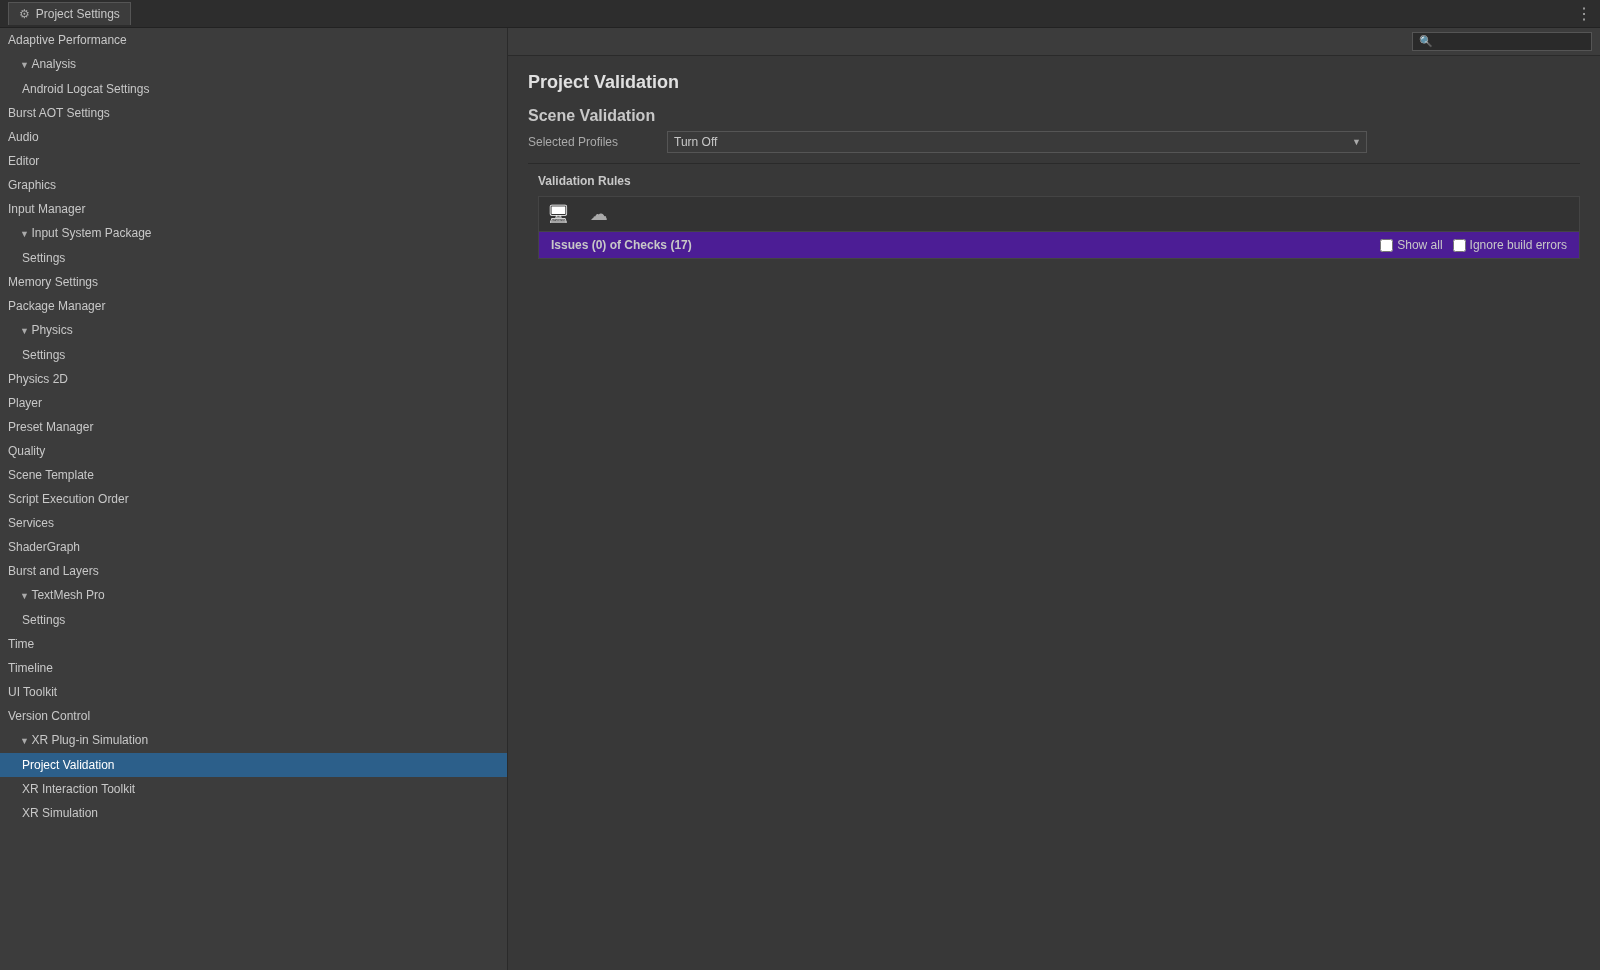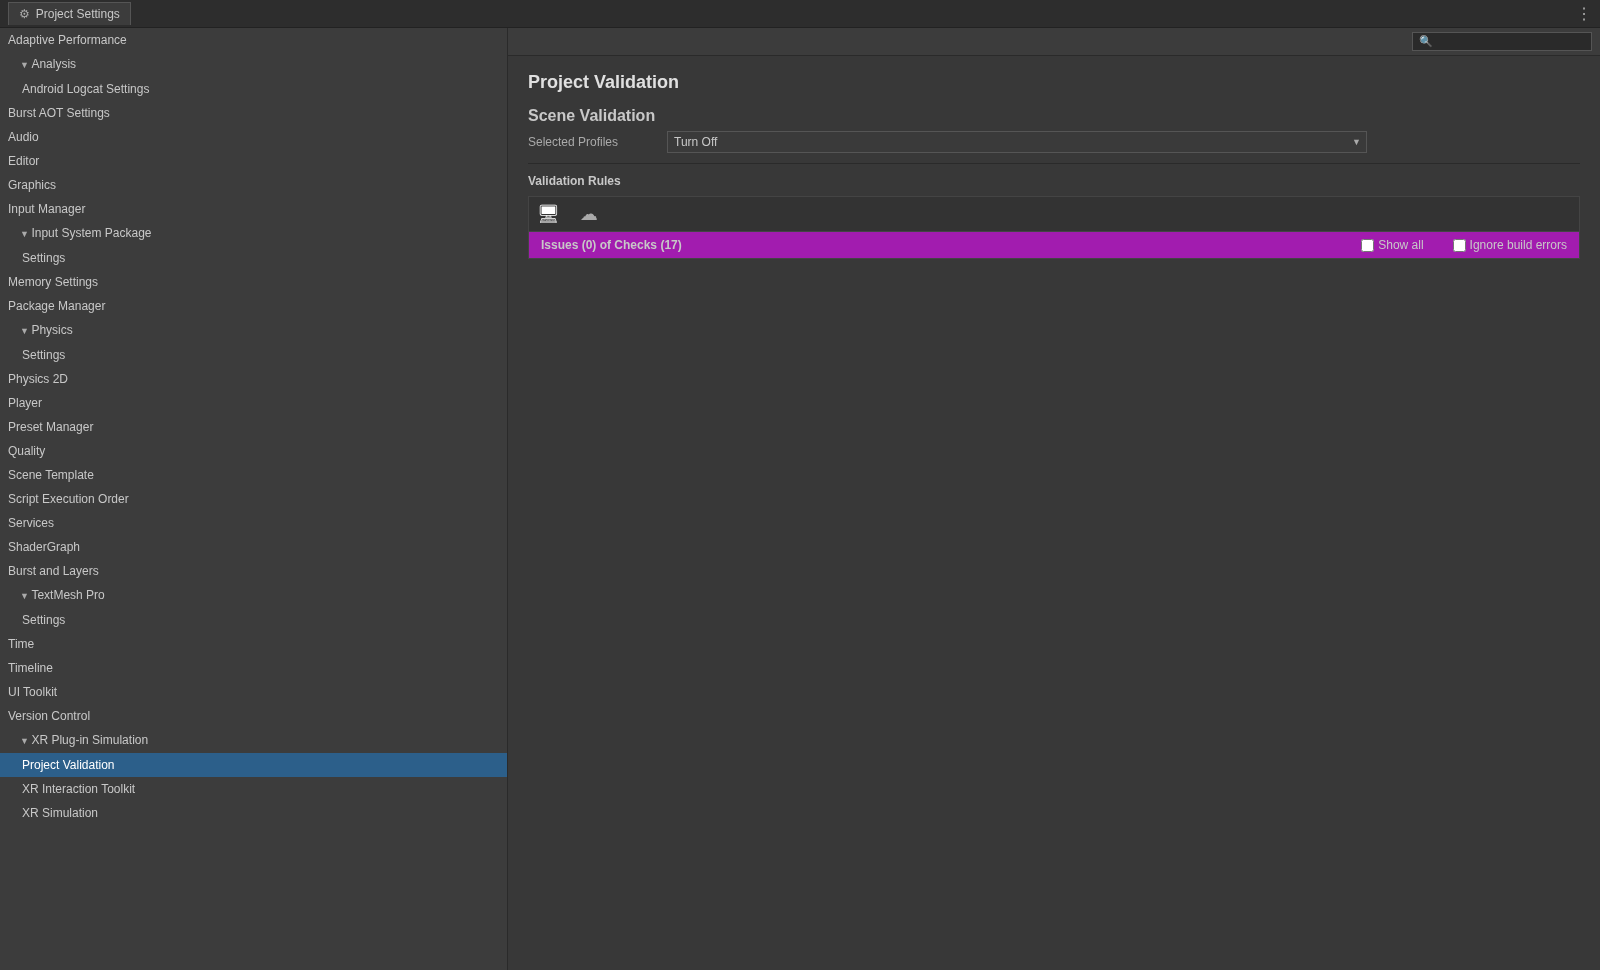--- a/index.html
+++ b/index.html
@@ -161,20 +161,21 @@
 
     .divider {
       border: none;
       border-top: 1px solid #2a2a2a;
       margin: 10px 0;
     }
 
     
     .validation-rules-section {
       margin-top: 10px;
+      margin-left: 10px;
     }
     .validation-rules-header {
       font-size: 12px;
       font-weight: bold;
       color: #c8c8c8;
       margin-bottom: 8px;
     }
 
     
     .platform-bar {
@@ -193,25 +194,25 @@
       cursor: pointer;
     }
     .platform-icon.active {
       color: #fff;
     }
 
     
     .issues-row {
       display: flex;
       align-items: flex-end;
-      background: #a21caf;
+      background: #4c1d95;
       border: 1px solid #444;
       border-top: none;
       padding: 6px 12px;
-      gap: 29px;
+      gap: 10px;
     }
     .issues-label {
       font-size: 12px;
       color: #c8c8c8;
       font-weight: bold;
       flex: 1;
     }
     .checkbox-group {
       display: flex;
       align-items: center;

